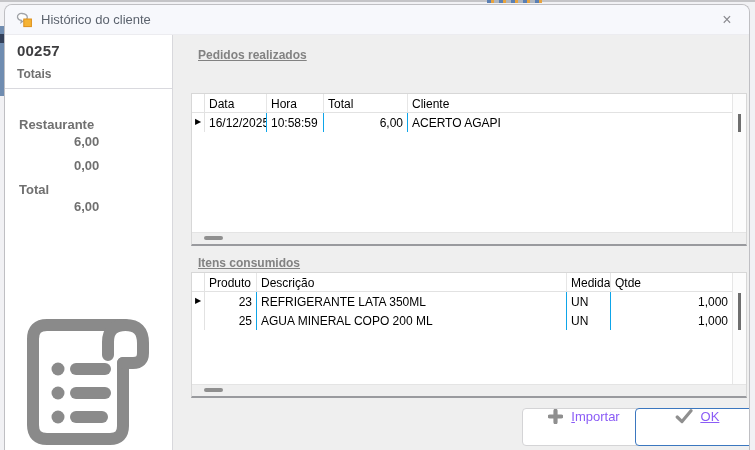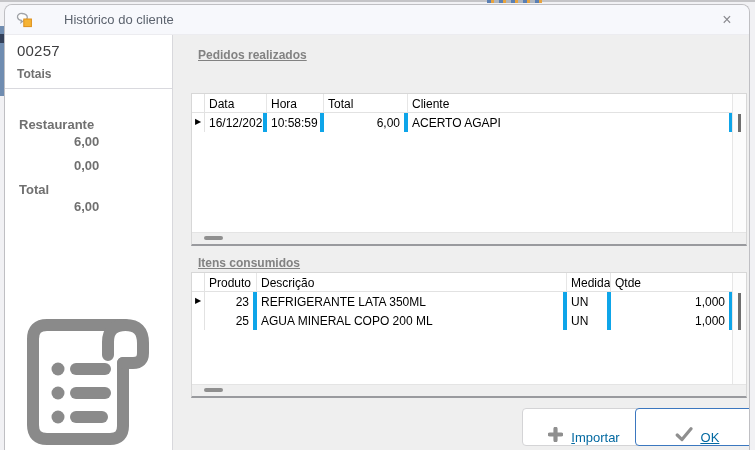--- a/index.html
+++ b/index.html
@@ -11,70 +11,70 @@
   .top-edge{position:absolute;left:0;top:0;width:755px;height:2px;background:#c4c4c7;}
   .bg-fragment{position:absolute;left:487px;top:0;width:55px;height:3px;
     background:repeating-linear-gradient(90deg,#5a7fb4 0 4px,#e8a33d 4px 7px,#b0b6bf 7px 12px);}
   .left-sliver{position:absolute;left:0;top:26px;width:4px;height:70px;background:#6f8cb0;}
   .left-sliver::after{content:"";position:absolute;left:0;top:8px;width:4px;height:9px;background:#33415a;}
 
   .dialog{position:absolute;left:4px;top:4px;width:746px;height:446px;box-sizing:border-box;
     background:#efefef;border:1px solid #bfbfc3;border-bottom:none;border-radius:8px 8px 0 0;overflow:hidden;}
 
   .titlebar{position:absolute;left:0;top:0;right:0;height:29px;background:#f7f8fc;
-    border-bottom:1px solid #ececf0;display:flex;align-items:center;gap:23px;}
+    border-bottom:1px solid #ececf0;display:flex;align-items:center;}
   .title-icon{margin-left:10px;width:18px;height:16px;flex:0 0 auto;}
   .title-text{margin-left:8px;font-size:13px;color:#5c636e;}
   .close-btn{position:absolute;right:10px;top:4px;width:24px;height:21px;text-align:center;
     color:#8b8b90;font-size:16px;line-height:21px;cursor:pointer;}
 
   .sidebar{position:absolute;left:0;top:30px;width:168px;bottom:0;background:#ffffff;
     border-right:1px solid #d8d8dc;box-sizing:border-box;}
   .sidebar-head{padding:7px 12px 0 12px;height:46px;border-bottom:1px solid #d9d9de;}
-  .code{font-size:15px;font-weight:normal;color:#3d3d3f;letter-spacing:.2px;}
+  .code{font-size:15px;font-weight:bold;color:#3d3d3f;letter-spacing:.2px;}
   .totais{font-size:12px;font-weight:bold;color:#707070;margin-top:8px;}
   .stats{padding:28px 0 0 14px;}
   .stat{margin-bottom:9px;}
   .stat-label{font-size:13px;font-weight:bold;color:#707070;line-height:15px;margin-bottom:2px;}
   .stat-value{font-size:13px;font-weight:bold;color:#707070;line-height:15px;padding-left:55px;}
   .receipt{position:absolute;left:16px;top:281px;}
 
   .content{position:absolute;left:169px;top:30px;right:0;bottom:0;background:#efefef;}
   .sec-title{position:absolute;left:24px;font-size:12px;font-weight:bold;color:#828282;text-decoration:underline;}
   #sec1{top:13px;}
   #sec2{top:221px;}
 
   .grid{position:absolute;left:17px;width:556px;background:#ffffff;box-sizing:border-box;
     border:1px solid #d7d7d7;border-bottom:2px solid #999a9e;}
   #grid-orders{top:58px;height:153px;}
   #grid-items{top:237px;height:126px;}
 
   .g-header,.g-row{display:flex;height:19px;box-sizing:border-box;padding-right:13px;}
   .g-header{border-bottom:1px solid #e2e2e2;}
   .g-cell{box-sizing:border-box;padding:3px 4px 0 4px;font-size:12px;color:#000;
-    border-right:4px solid #0ea5e9;white-space:nowrap;overflow:hidden;flex:0 0 auto;}
+    border-right:1px solid #0ea5e9;white-space:nowrap;overflow:hidden;flex:0 0 auto;}
   .g-header .g-cell{border-right:1px solid #e6e6e6;}
   .ind{width:13px;flex:0 0 13px;border-right:1px solid #e2e2e2;text-align:center;
     font-size:8px;color:#000;padding:4px 0 0 0;box-sizing:border-box;}
   .r{text-align:right;}
   .grow{flex:1 1 auto;}
   .c62{width:62px;} .c57{width:57px;} .c84{width:84px;}
   .c52{width:52px;} .c310{width:310px;} .c44{width:44px;}
 
   .g-vscroll{position:absolute;top:0;right:0;width:13px;bottom:11px;background:#fcfcfc;border-left:1px solid #e6e6e6;}
   .g-vthumb{position:absolute;right:5px;width:3px;background:#6e6e6e;}
   #grid-orders .g-vthumb{top:20px;height:18px;}
   #grid-items .g-vthumb{top:20px;height:37px;}
   .g-hscroll{position:absolute;left:0;right:0;bottom:0;height:11px;background:#efefef;border-top:1px solid #e4e4e4;}
   .g-hthumb{position:absolute;left:12px;top:3px;width:19px;height:4px;background:#8f8f8f;border-radius:2px;}
 
   .btn{position:absolute;top:373px;width:124px;height:38px;box-sizing:border-box;
-    display:flex;align-items:flex-end;justify-content:center;gap:8px;
+    display:flex;align-items:flex-start;justify-content:center;gap:8px;
     background:#ffffff;border:1px solid #d4d4d6;border-radius:4px;
-    font-size:13px;color:#0369a1;cursor:pointer;}
+    font-size:13px;color:#8b5cf6;cursor:pointer;}
   #btn-importar{left:348px;}
   #btn-ok{left:461px;border:1.5px solid #3b77bf;text-decoration:underline;}
   .mn{text-decoration:underline;}
 </style>
 </head>
 <body>
 
 <div class="top-edge"></div>
 <div class="bg-fragment"></div>
 <div class="left-sliver"></div>

